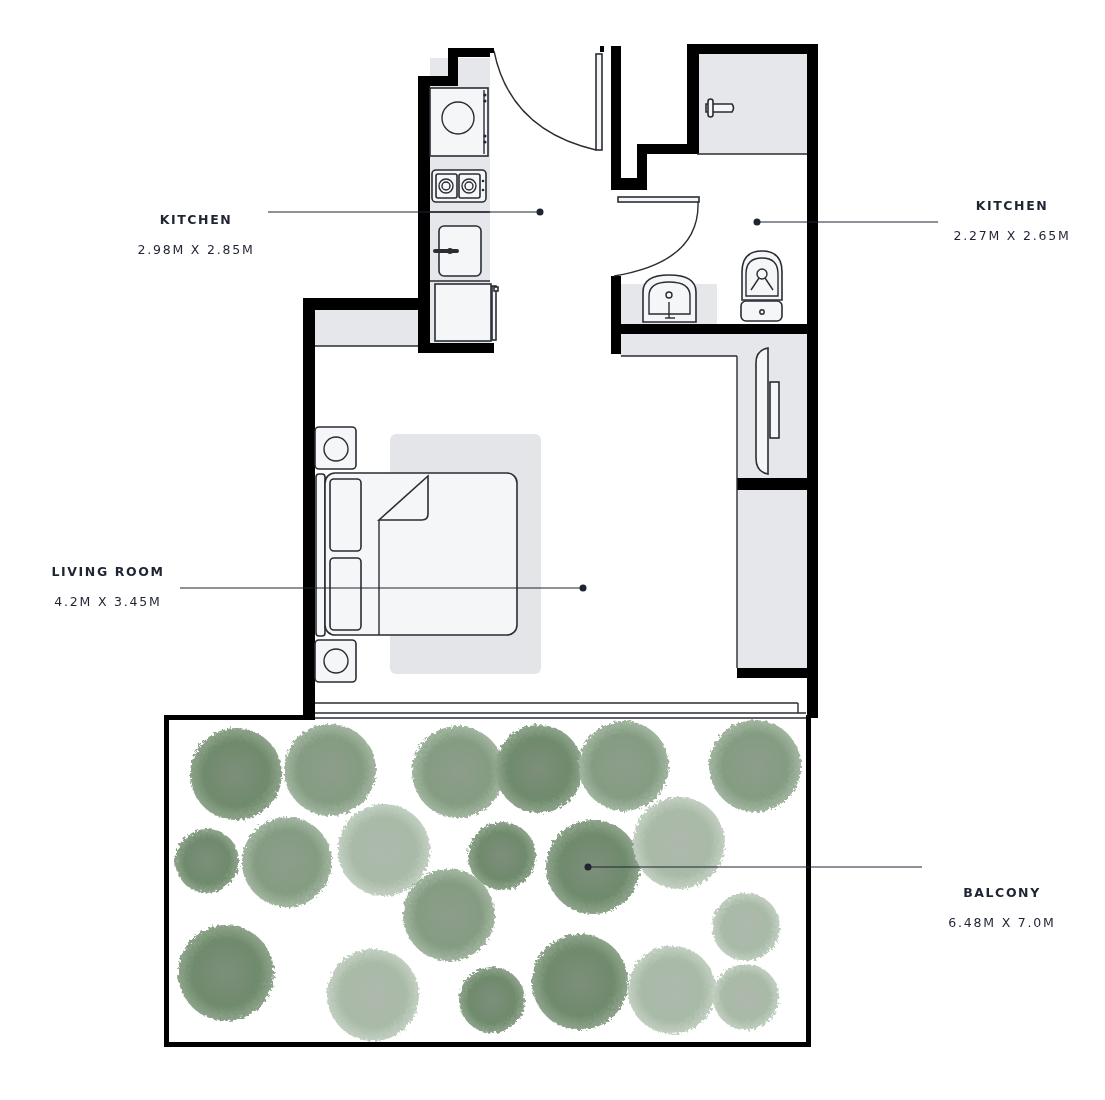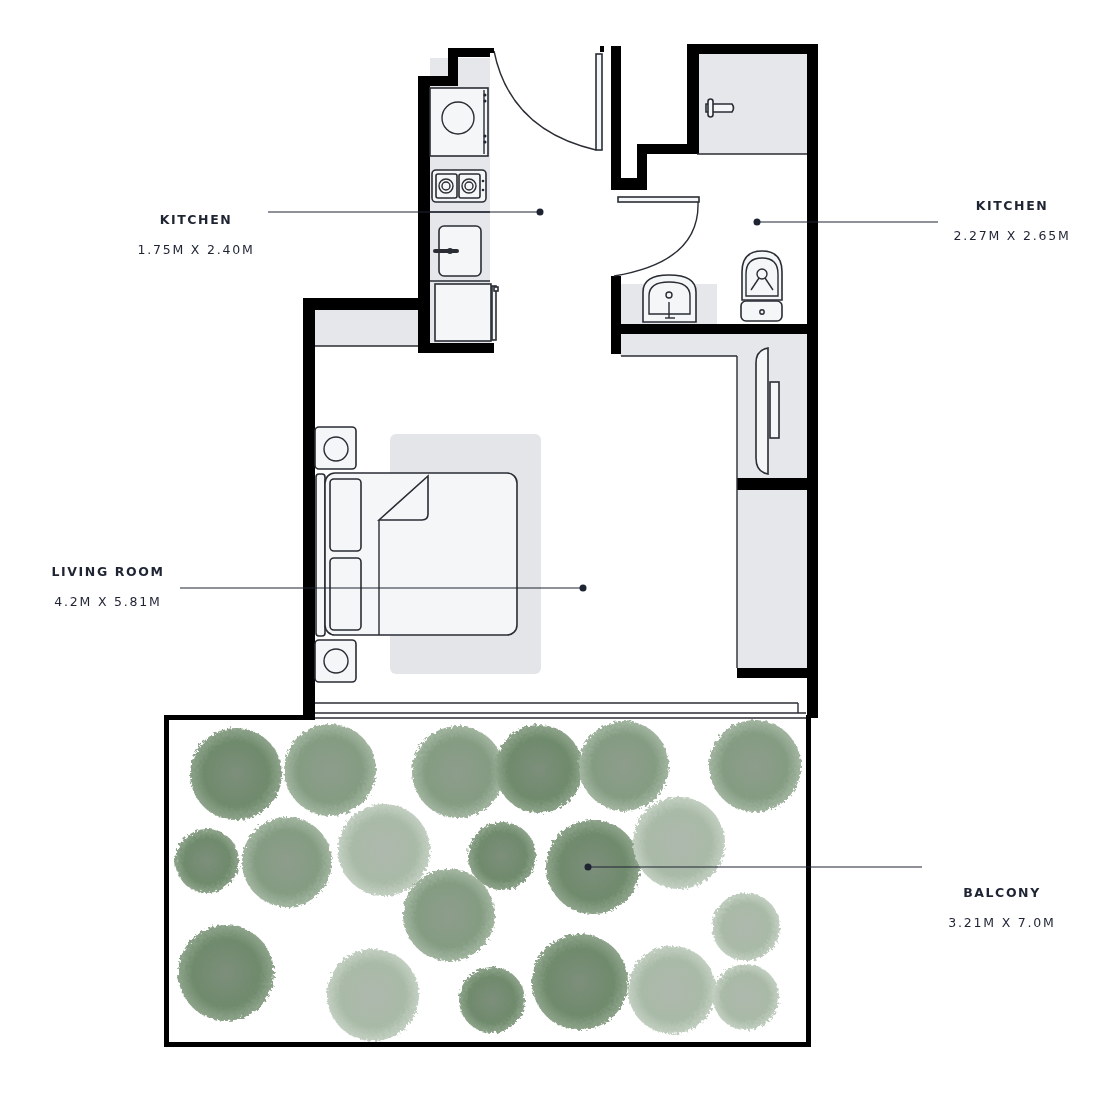--- a/index.html
+++ b/index.html
@@ -233,26 +233,26 @@
     <circle class="dot" cx="583" cy="588" r="3.5"></circle>
   </g>
   <g>
     <line class="leader" x1="588" y1="867" x2="922" y2="867"></line>
     <circle class="dot" cx="588" cy="867" r="3.5"></circle>
   </g>
 </svg>
 
 <div class="label" style="left:126px; top:180px; width:140px;margin-top:32px;">
   <div class="name">KITCHEN</div>
-  <div class="dims">1.75M X 2.40M</div>
+  <div class="dims">2.98M X 2.85M</div>
 </div>
 <div class="label" style="left:942px; top:198px; width:140px;">
   <div class="name">KITCHEN</div>
   <div class="dims">2.27M X 2.65M</div>
 </div>
 <div class="label" style="left:38px; top:564px; width:140px;">
   <div class="name">LIVING ROOM</div>
-  <div class="dims">4.2M X 5.81M</div>
+  <div class="dims">4.2M X 3.45M</div>
 </div>
 <div class="label" style="left:932px; top:885px; width:140px;">
   <div class="name">BALCONY</div>
-  <div class="dims">3.21M X 7.0M</div>
+  <div class="dims">6.48M X 7.0M</div>
 </div>
 
 </body></html>

